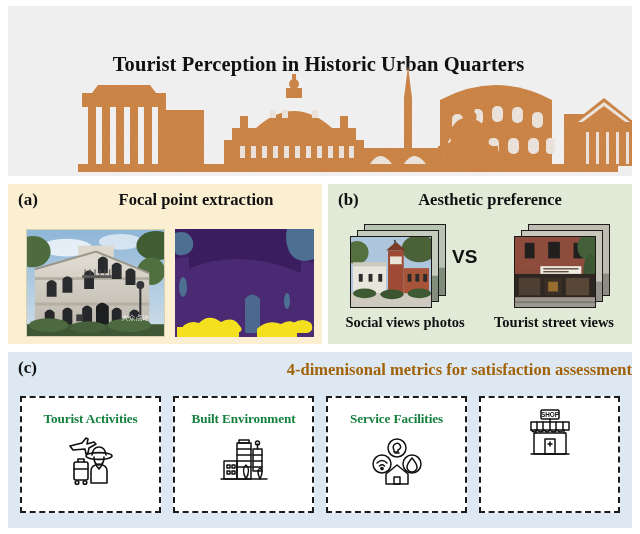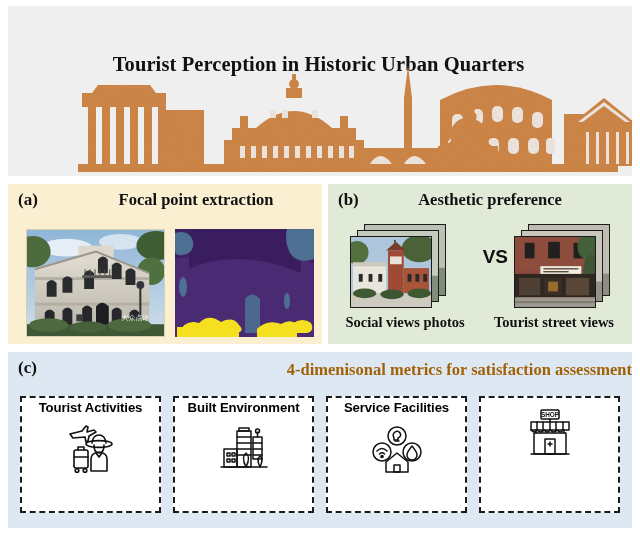--- a/index.html
+++ b/index.html
@@ -115,21 +115,21 @@
     box-sizing: border-box;
     overflow: hidden;
   }
   .stack-card.c3 { left: 14px; top: 0px; }
   .stack-card.c2 { left: 7px;  top: 6px; }
   .stack-card.c1 { left: 0px;  top: 12px; }
   #vs-label {
     position: absolute;
     left: 124px; top: 62px;
     width: 56px;
-    text-align: right;
+    text-align: left;
     font-family: "Liberation Sans", sans-serif;
     font-weight: bold;
     font-size: 19px;
     color: #111;
   }
   .stack-caption {
     position: absolute;
     top: 130px;
     font-family: "Liberation Serif", serif;
     font-weight: bold;
@@ -171,25 +171,25 @@
     flex: 1 1 0;
     background: #ffffff;
     border: 2px dashed #1b1b1b;
     box-sizing: border-box;
     position: relative;
     display: flex;
     flex-direction: column;
     align-items: center;
   }
   .metric-label {
-    margin-top: 2px;
-    font-family: Liberation Sans, sans-serif;
+    margin-top: 13px;
+    font-family: Liberation Serif, serif;
     font-weight: bold;
     font-size: 13.2px;
-    color: #000000;
+    color: #15803d;
     white-space: nowrap;
     letter-spacing: -0.1px;
   }
   .metric-icon {
     margin-top: 8px;
     width: 56px; height: 52px;
   }
   .metric-icon svg { display: block; width: 100%; height: 100%; }
 </style>
 </head>

